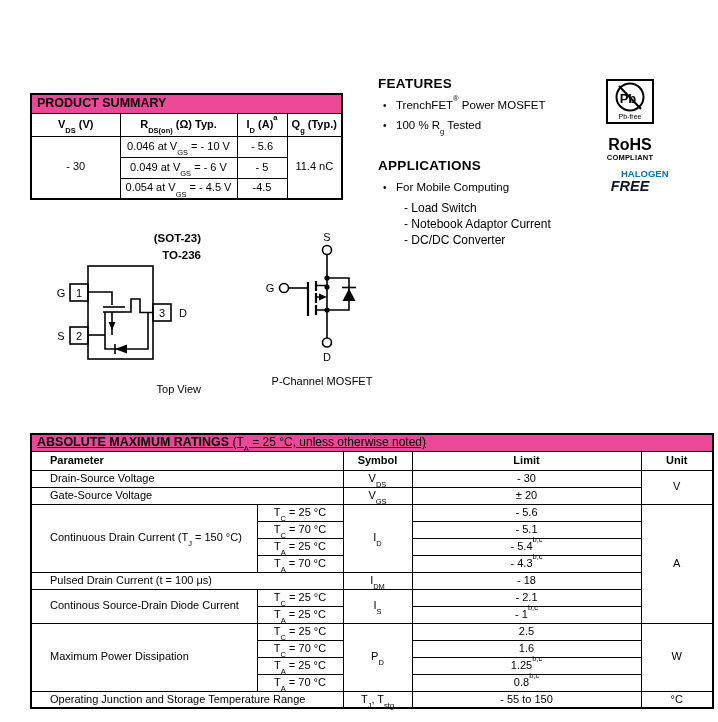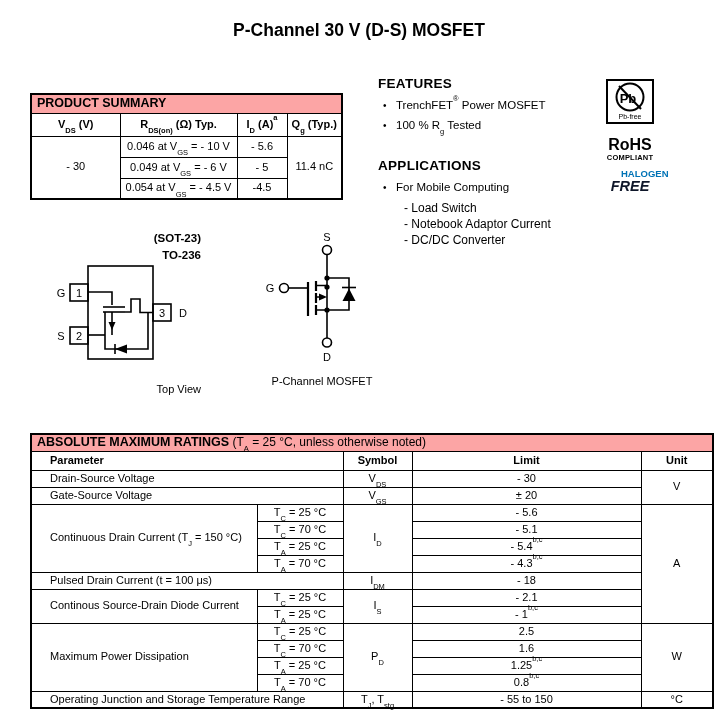--- a/index.html
+++ b/index.html
@@ -10,34 +10,34 @@
   sup{font-size:7.5px;position:relative;top:-3px;line-height:0;}
 
   .page-title{position:absolute;top:20px;left:0;width:100%;text-align:center;
               font-size:17.5px;font-weight:bold;}
 
   
   table.ds{border-collapse:collapse;position:absolute;table-layout:fixed;}
   table.ds{border:2px solid #000;}
   .ds td,.ds th{border:1px solid #000;font-size:11px;padding:0 3px;
                 text-align:center;vertical-align:middle;line-height:1.25;}
-  .ds .ttl{background:#fca5a5;text-align:left;font-size:12.5px;font-weight:bold;
+  .ds .ttl{background:#ec4899;text-align:left;font-size:12.5px;font-weight:bold;
            padding-left:5px;}
   .ds .hdr td,.ds .hdr th{font-weight:bold;}
 
   
   #ps{left:30px;top:93px;width:311px;}
   #ps tr{height:21px;}
   #ps tr.ttl-row{height:19px;}
   #ps tr.hdr{height:23px;}
 
   
   #amr{left:30px;top:433px;width:682px;}
   #amr tr{height:17px;}
-  #amr tr.ttl-row{height:14px;}
+  #amr tr.ttl-row{height:14px;text-decoration:underline;}
   #amr tr.hdr{height:19px;}
   #amr td.param{text-align:left;padding-left:18px;}
   #amr .ttl .note{font-weight:normal;font-size:12px;}
 
   
   .sec{position:absolute;width:230px;}
   #features{left:378px;top:76px;}
   #apps{left:378px;top:158px;}
   .sec-h{font-size:13.5px;font-weight:bold;letter-spacing:.3px;margin:0 0 7px 0;}
   .b-item{display:flex;font-size:11.5px;margin:0 0 5px 0;line-height:15px;}
@@ -60,21 +60,20 @@
   #sch{position:absolute;left:264px;top:230px;width:116px;text-align:center;}
   #sch .cap{font-size:11px;margin-top:1px;white-space:nowrap;}
 
   svg text{font-family:"Liberation Sans",sans-serif;}
 </style>
 </head>
 <body>
 
 <div id="page">
 
-  <div class="page-title">P-Channel 30 V (D-S) MOSFET</div>
 
   <table id="ps" class="ds">
     <colgroup>
         <col style="width:89px">
         <col style="width:117px">
         <col style="width:50px">
         <col style="width:55px">
       </colgroup>
     <tbody>
         <tr class="ttl-row">

